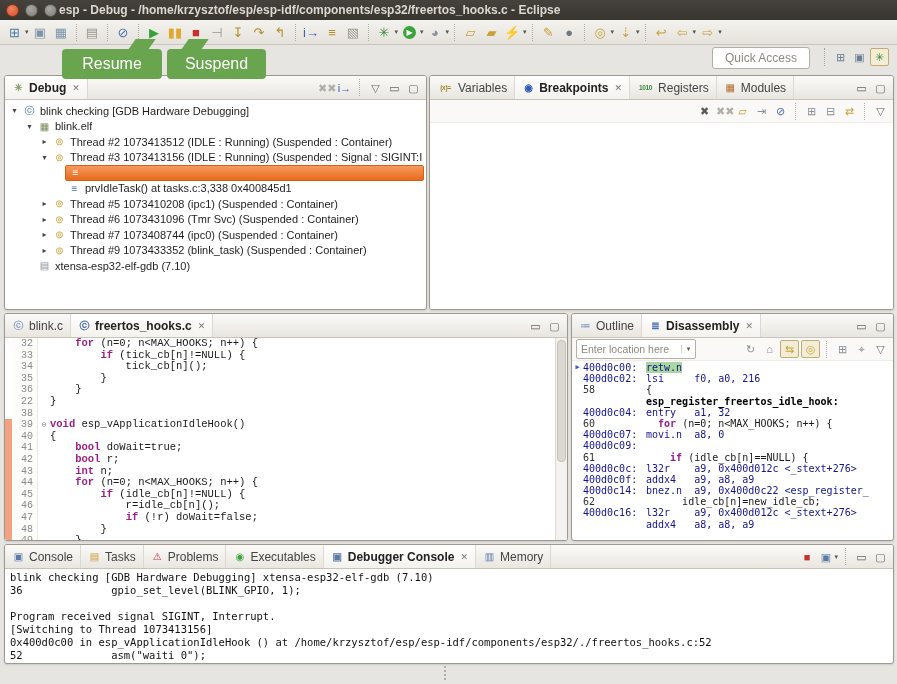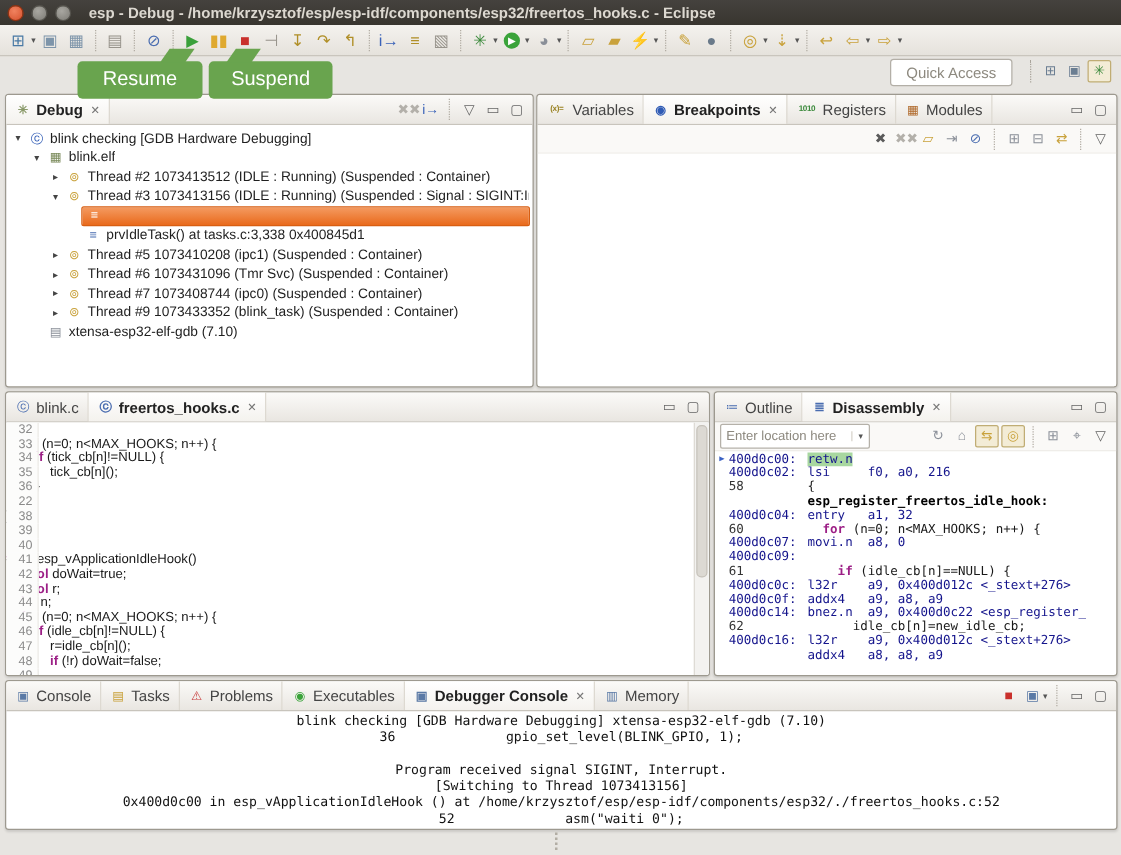--- a/index.html
+++ b/index.html
@@ -2,21 +2,21 @@
 <html><head>
 <meta charset="utf-8">
 <style>
   html,body{margin:0;padding:0;}
   body{width:897px;height:684px;position:relative;overflow:hidden;background:#e7e5e1;
        font-family:"Liberation Sans",sans-serif;-webkit-font-smoothing:antialiased;}
   
   .titlebar{position:absolute;left:0;top:0;width:897px;height:20px;background:linear-gradient(#45423e,#38352f);display:flex;align-items:center;}
   .wbtn{width:13px;height:13px;border-radius:50%;margin-left:6px;background:radial-gradient(circle at 40% 35%,#a9a7a1,#7d7b75);border:1px solid #55534d;box-sizing:border-box;flex:none;}
   .wbtn.close{background:radial-gradient(circle at 40% 35%,#f0825f,#d4502c);border-color:#8e3313;}
-  .wtitle{color:#dcd8d0;font-size:12px;font-weight:bold;margin-left:14px;white-space:nowrap;}
+  .wtitle{color:#dcd8d0;font-size:12px;font-weight:bold;margin-left:2px;white-space:nowrap;}
   
   .toolbar{position:absolute;left:0;top:20px;width:897px;height:25px;background:linear-gradient(#f4f2ee,#e5e2dc);border-bottom:1px solid #c9c5bd;display:flex;align-items:center;padding-left:4px;box-sizing:border-box;}
   .tbi{display:flex;align-items:center;height:20px;padding:0 1px;}
   .tbi .ig{font-size:13px;width:19px;text-align:center;line-height:19px;}
   .circ{border-radius:50%;width:13px!important;height:13px;line-height:13px!important;font-size:8px!important;margin:0 3px;}
   .dd{font-size:7px;color:#555;margin-left:1px;}
   .isep{width:1px;height:17px;border-left:1px dotted #b2ada4;margin:0 4px;flex:none;}
   
   .qa{position:absolute;left:712px;top:47px;width:96px;height:20px;background:#fff;border:1px solid #b3afa7;border-radius:3px;color:#8d897f;font-size:12px;display:flex;align-items:center;justify-content:center;}
   .qasep{position:absolute;left:824px;top:48px;height:18px;border-left:1px dotted #a9a49b;}
@@ -51,21 +51,21 @@
   .tree{font-size:11px;color:#1f1f1f;padding-top:3px;}
   .trow{display:flex;align-items:center;height:15.5px;}
   .tarrow{width:11px;text-align:center;font-size:8px;color:#444;flex:none;}
   .inner{display:flex;align-items:center;gap:4px;flex:1;height:15px;padding:0 3px;border-radius:2px;overflow:hidden;}
   .iic{font-size:10px;width:13px;text-align:center;flex:none;}
   .tltext{white-space:nowrap;overflow:hidden;}
   .inner.sel{background:linear-gradient(#f49a60,#e96a1c);color:#fff;border:1px solid #d85e12;height:14px;margin-right:2px;}
   .inner.sel .iic{color:#fff!important;}
   
   .ebody{position:relative;height:202px;overflow:hidden;background:#fff;}
-  .erow{display:flex;height:11.6px;line-height:11.6px;font-family:Liberation Sans, sans-serif;font-size:10.5px;flex-direction:column;}
+  .erow{display:flex;height:11.6px;line-height:11.6px;font-family:Liberation Mono, monospace;font-size:10.5px;}
   .ann{width:7px;flex:none;}
   .ann.range{background:#f2a181;}
   .enum{width:26px;flex:none;text-align:right;padding-right:4px;color:#8a8a8a;background:#fcfcfb;border-right:1px solid #eceae6;font-size:10px;box-sizing:border-box;}
   .efold{width:12px;flex:none;text-align:center;color:#888;font-size:8px;line-height:11.6px;}
   .ecode{white-space:pre;color:#191919;}
   .kw{color:#9c1f86;font-weight:bold;}
   .escroll{position:absolute;right:0;top:0;width:11px;height:100%;background:#f3f2f0;border-left:1px solid #deDBd5;}
   .escroll .thumb{position:absolute;left:1px;right:1px;top:2px;height:120px;background:#dcd9d3;border:1px solid #c6c2ba;border-radius:4px;}
   
   .combo{display:flex;align-items:center;height:18px;border:1px solid #b5b1a9;background:#fff;border-radius:2px;width:118px;margin-left:4px;}
@@ -75,21 +75,21 @@
   .drow{display:flex;height:11.2px;line-height:11.2px;white-space:pre;}
   .dmark{width:11px;flex:none;color:#3b62c4;font-size:7px;text-align:center;line-height:11.2px;}
   .daddr{width:58px;flex:none;color:#14148c;}
   .daddr.srcnum{color:#333;}
   .dtext{color:#14148c;margin-left:5px;text-align:right;}
   .dtext.src{color:#191919;}
   .dtext.lbl{color:#000;font-weight:bold;}
   .curhl{background:#a8d7a0;}
   
   .clines{font-family:"DejaVu Sans Mono",monospace;font-size:10.5px;line-height:13px;color:#111;padding:2px 5px;}
-  .crow{white-space:pre;height:13px;text-align:center;}
+  .crow{white-space:pre;height:13px;}
   
   .handle{position:absolute;left:444px;top:666px;width:4px;height:14px;border-left:2px dotted #b2ada4;}
 </style>
 </head>
 <body>
 
 <div class="titlebar">
   <span class="wbtn close"></span>
   <span class="wbtn"></span>
   <span class="wbtn"></span>

